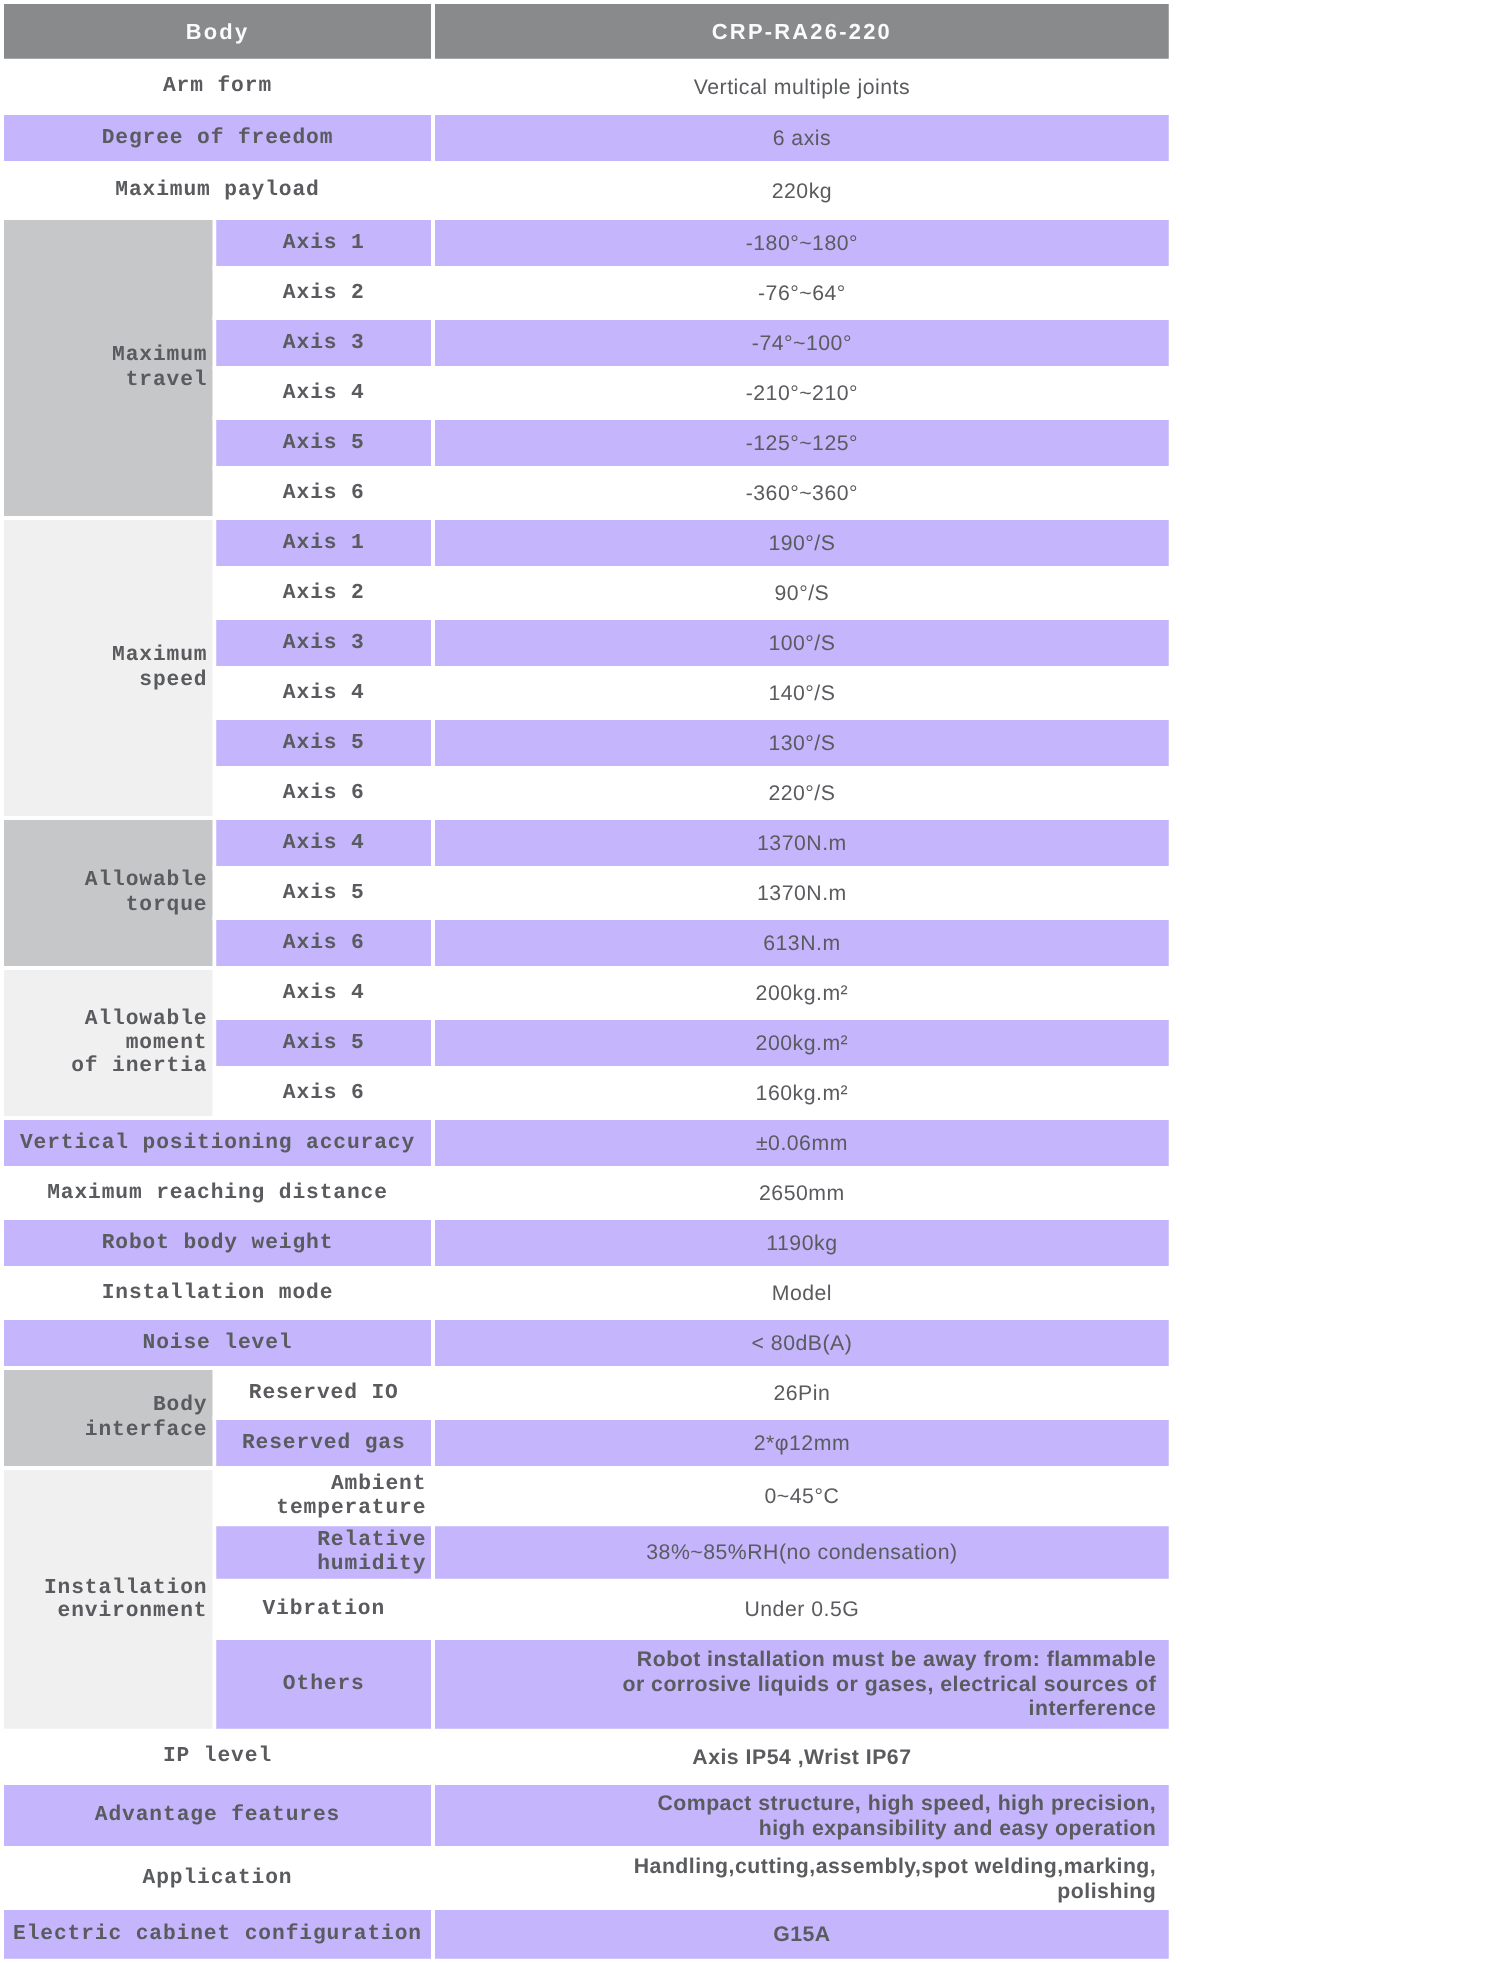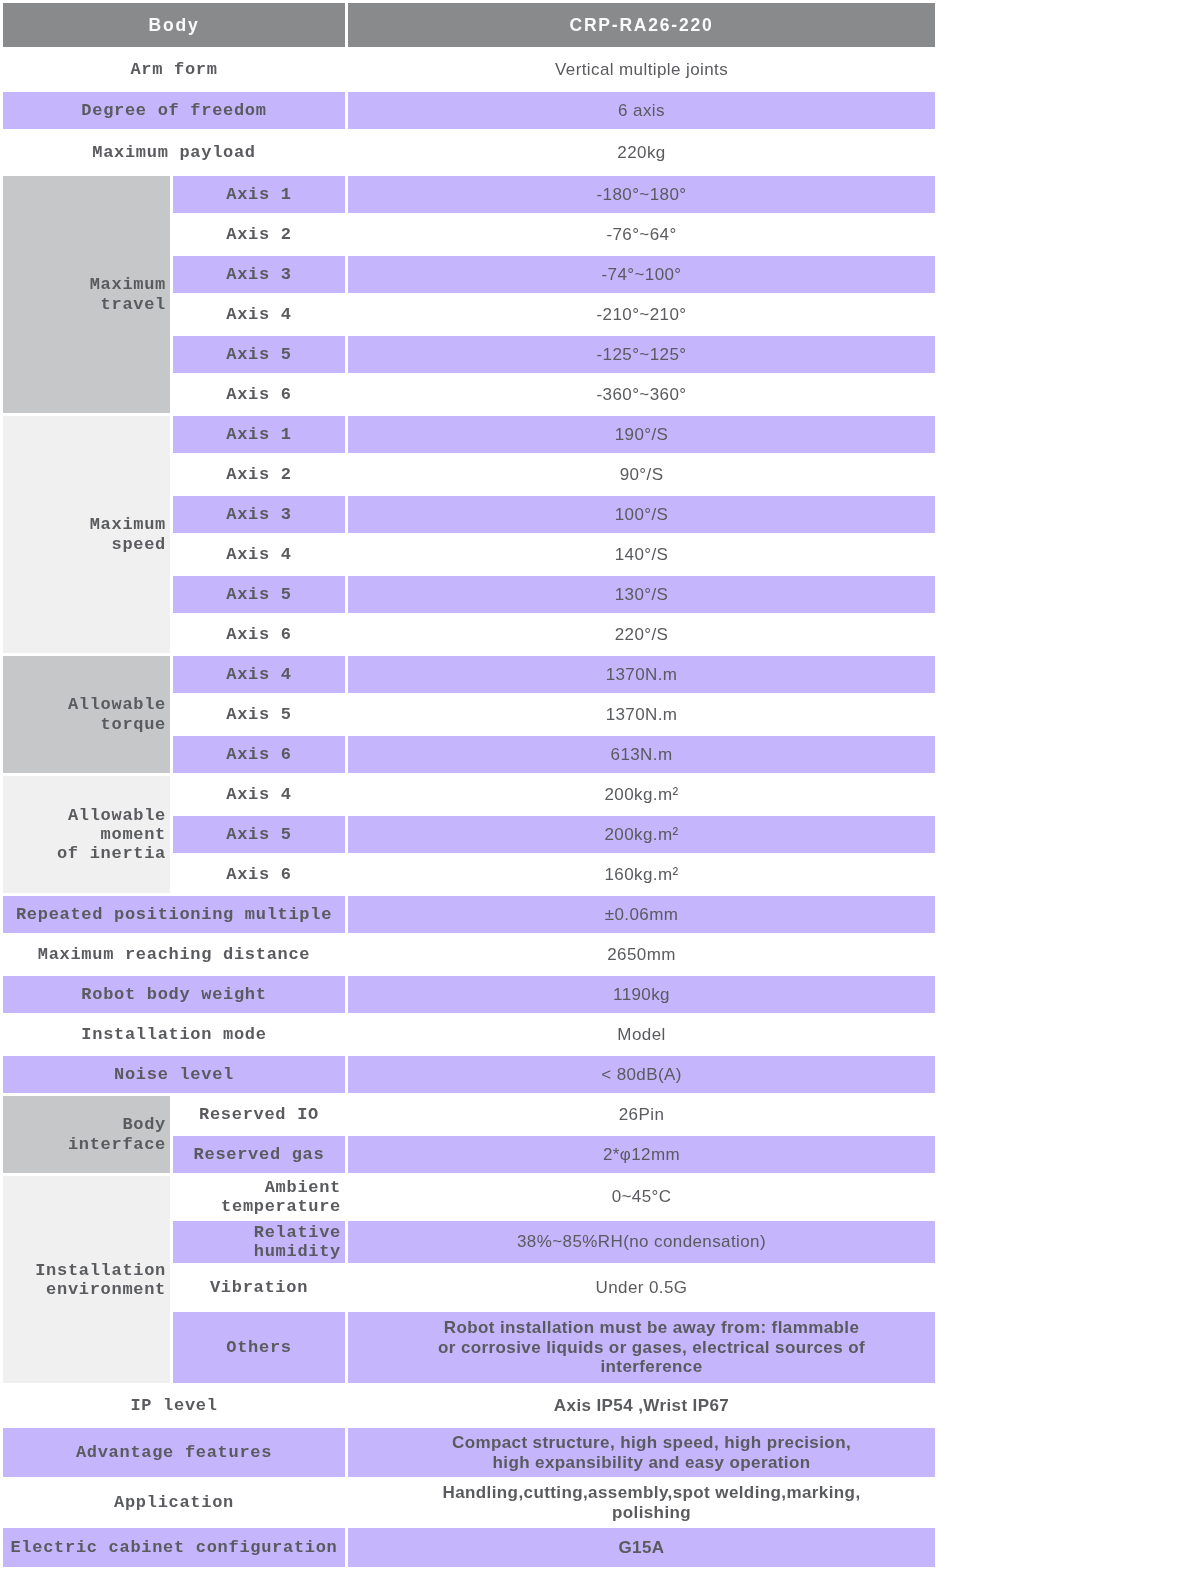--- a/index.html
+++ b/index.html
@@ -30,21 +30,21 @@
   td.g{background:#c4b5fd;}
   td.w{background:#ffffff;}
   td.sec-mid{background:#c6c7c8;}
   td.sec-light{background:#f0f0f1;}
   
   td.lbl{font-weight:bold;letter-spacing:0.7px;font-family:Liberation Mono, monospace;}
   td.val{font-weight:normal;}
   td.b{font-weight:bold;}
   td.pre{white-space:pre-line;line-height:1.12;text-align:right;}
   td.left{
-    text-align:center;
+    text-align:right;
     padding-left:30px;
     padding-right:10px;
     line-height:1.15;
   }
 </style>
 </head>
 <body>
 
 <table class="spec">
   <colgroup>
@@ -151,21 +151,21 @@
   <tr style="height:40px">
     <td class="g lbl">Axis 5</td>
     <td class="g val">200kg.m²</td>
   </tr>
   <tr style="height:40px">
     <td class="w lbl">Axis 6</td>
     <td class="w val">160kg.m²</td>
   </tr>
 
   <tr style="height:40px">
-    <td class="g lbl" colspan="2">Repeated positioning multiple</td>
+    <td class="g lbl" colspan="2">Vertical positioning accuracy</td>
     <td class="g val">±0.06mm</td>
   </tr>
   <tr style="height:40px">
     <td class="w lbl" colspan="2">Maximum reaching distance</td>
     <td class="w val">2650mm</td>
   </tr>
   <tr style="height:40px">
     <td class="g lbl" colspan="2">Robot body weight</td>
     <td class="g val">1190kg</td>
   </tr>

